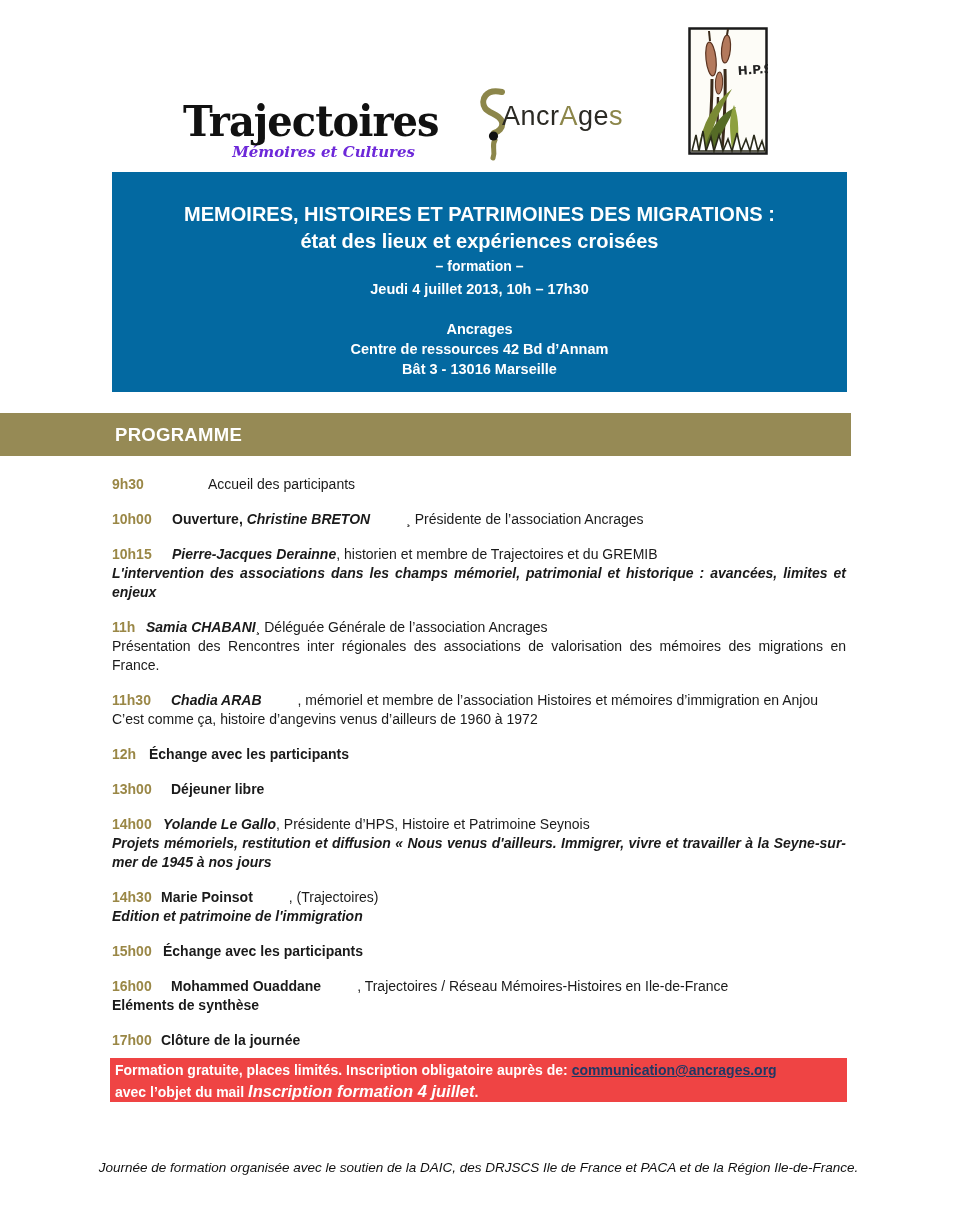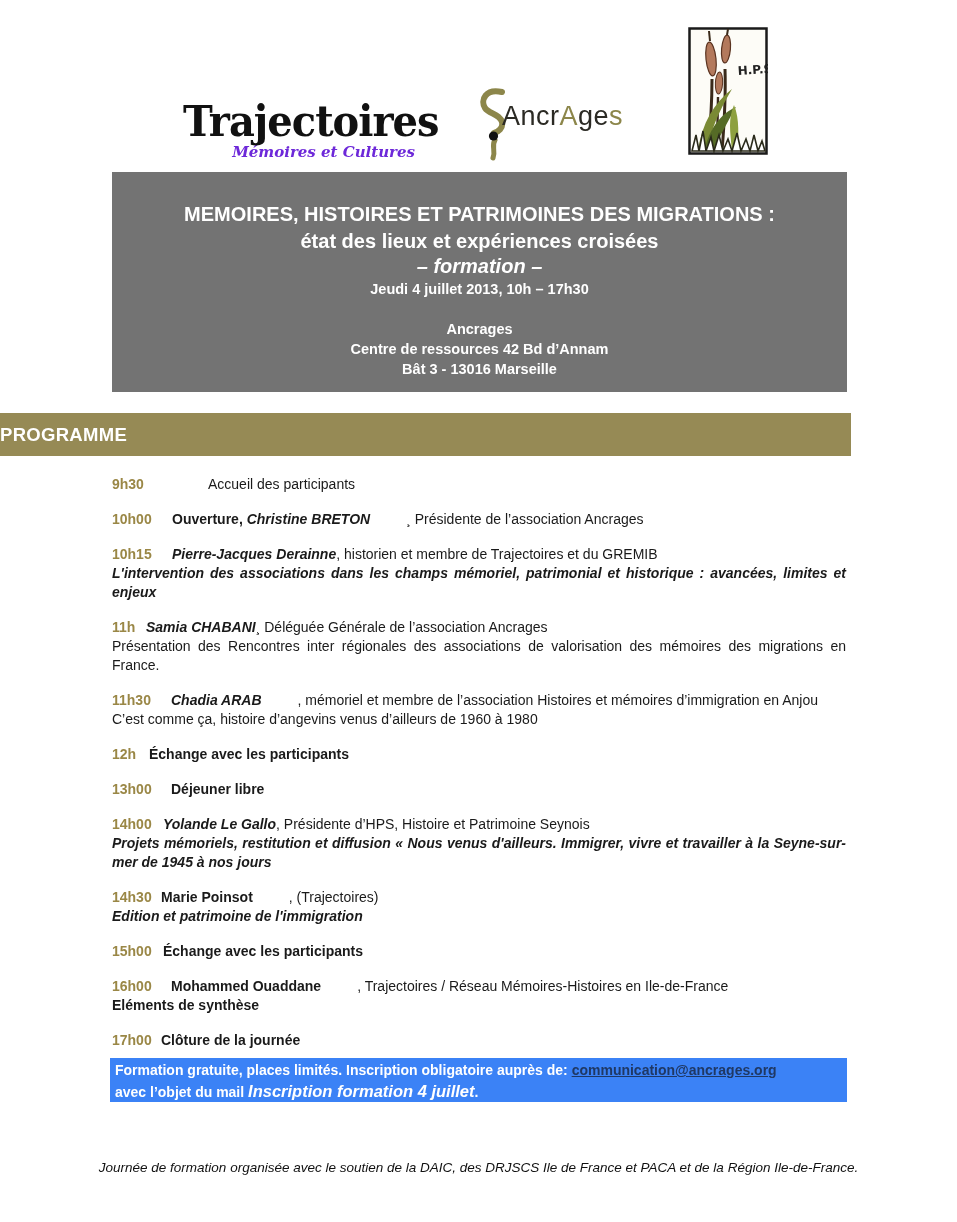--- a/index.html
+++ b/index.html
@@ -43,38 +43,39 @@
     color: #2b2a24; white-space: nowrap;
     font-family: "Liberation Sans", sans-serif;
   }
   .ancr-olive { color: #8c864a; }
   .hps-logo { position: absolute; left: 688px; top: 27px; }
 
   
   .title-banner {
     position: absolute; left: 112px; top: 172px;
     width: 735px; height: 220px;
-    background: #737373;
+    background: #0369a1;
     color: #ffffff; text-align: center;
     padding-top: 29px;
   }
   .tb-l1 { font-size: 20px; font-weight: bold; line-height: 27px; }
   .tb-l2 { font-size: 20px; font-weight: bold; line-height: 26px; }
-  .tb-l3 { font-size: 20px; font-weight: bold; font-style: italic; line-height: 25px; }
+  .tb-l3 { font-size: 14px; font-weight: bold; line-height: 25px; }
   .tb-l4 { font-size: 14.5px; font-weight: bold; line-height: 21px; }
   .tb-gap { height: 19px; }
   .tb-v  { font-size: 14.5px; font-weight: bold; line-height: 20px; }
 
   .prog-banner {
     position: absolute; left: 0; top: 413px;
     width: 851px; height: 43px;
     background: #968a55;
     color: #ffffff;
     font-size: 18.5px; font-weight: bold;
     line-height: 43px;
+    padding-left: 115px;
     letter-spacing: 0.3px;
   }
 
   
   .program {
     position: absolute; left: 112px; top: 475px;
     width: 734px;
     font-size: 14px; line-height: 19px;
   }
   .entry { margin-bottom: 16px; }
@@ -85,21 +86,21 @@
   .i  { }
   .bi { font-weight: bold; font-style: italic; }
   .n  { font-weight: normal; font-style: normal; margin-left: 36px; }
   .detail { margin: 0; }
   .jf { text-align: justify; }
 
   
   .reg-banner {
     position: absolute; left: 110px; top: 1058px;
     width: 737px; height: 44px;
-    background: #3b82f6;
+    background: #ef4444;
     color: #ffffff;
     font-weight: bold;
     font-size: 14px;
     line-height: 21px;
     padding: 2px 5px 0 5px;
     white-space: nowrap;
     overflow: hidden;
   }
   .reg-link { color: #1f3864; font-weight: bold; text-decoration: underline; }
   .reg-subject { font-style: italic; font-size: 16.5px; }
@@ -186,21 +187,21 @@
       <p class="detail bi jf">L'intervention des associations dans les champs mémoriel, patrimonial et historique : avancées, limites et enjeux</p>
     </div>
 
     <div class="entry">
       <p><span class="time w34">11h</span><span class="bi">Samia CHABANI</span><span class="i">¸ Déléguée Générale de l’association Ancrages</span></p>
       <p class="detail n jf">Présentation des Rencontres inter régionales des associations de valorisation des mémoires des migrations en France.</p>
     </div>
 
     <div class="entry">
       <p><span class="time w59">11h30</span><span class="bi">Chadia ARAB</span><span class="n">, mémoriel et membre de l’association </span><span class="i">Histoires et mémoires d’immigration en Anjou</span></p>
-      <p class="detail i">C’est comme ça, histoire d’angevins venus d’ailleurs de 1960 à 1980</p>
+      <p class="detail i">C’est comme ça, histoire d’angevins venus d’ailleurs de 1960 à 1972</p>
     </div>
 
     <div class="entry">
       <p><span class="time w37">12h</span><span class="b">Échange avec les participants</span></p>
     </div>
 
     <div class="entry">
       <p><span class="time w59">13h00</span><span class="b">Déjeuner libre</span></p>
     </div>
 

